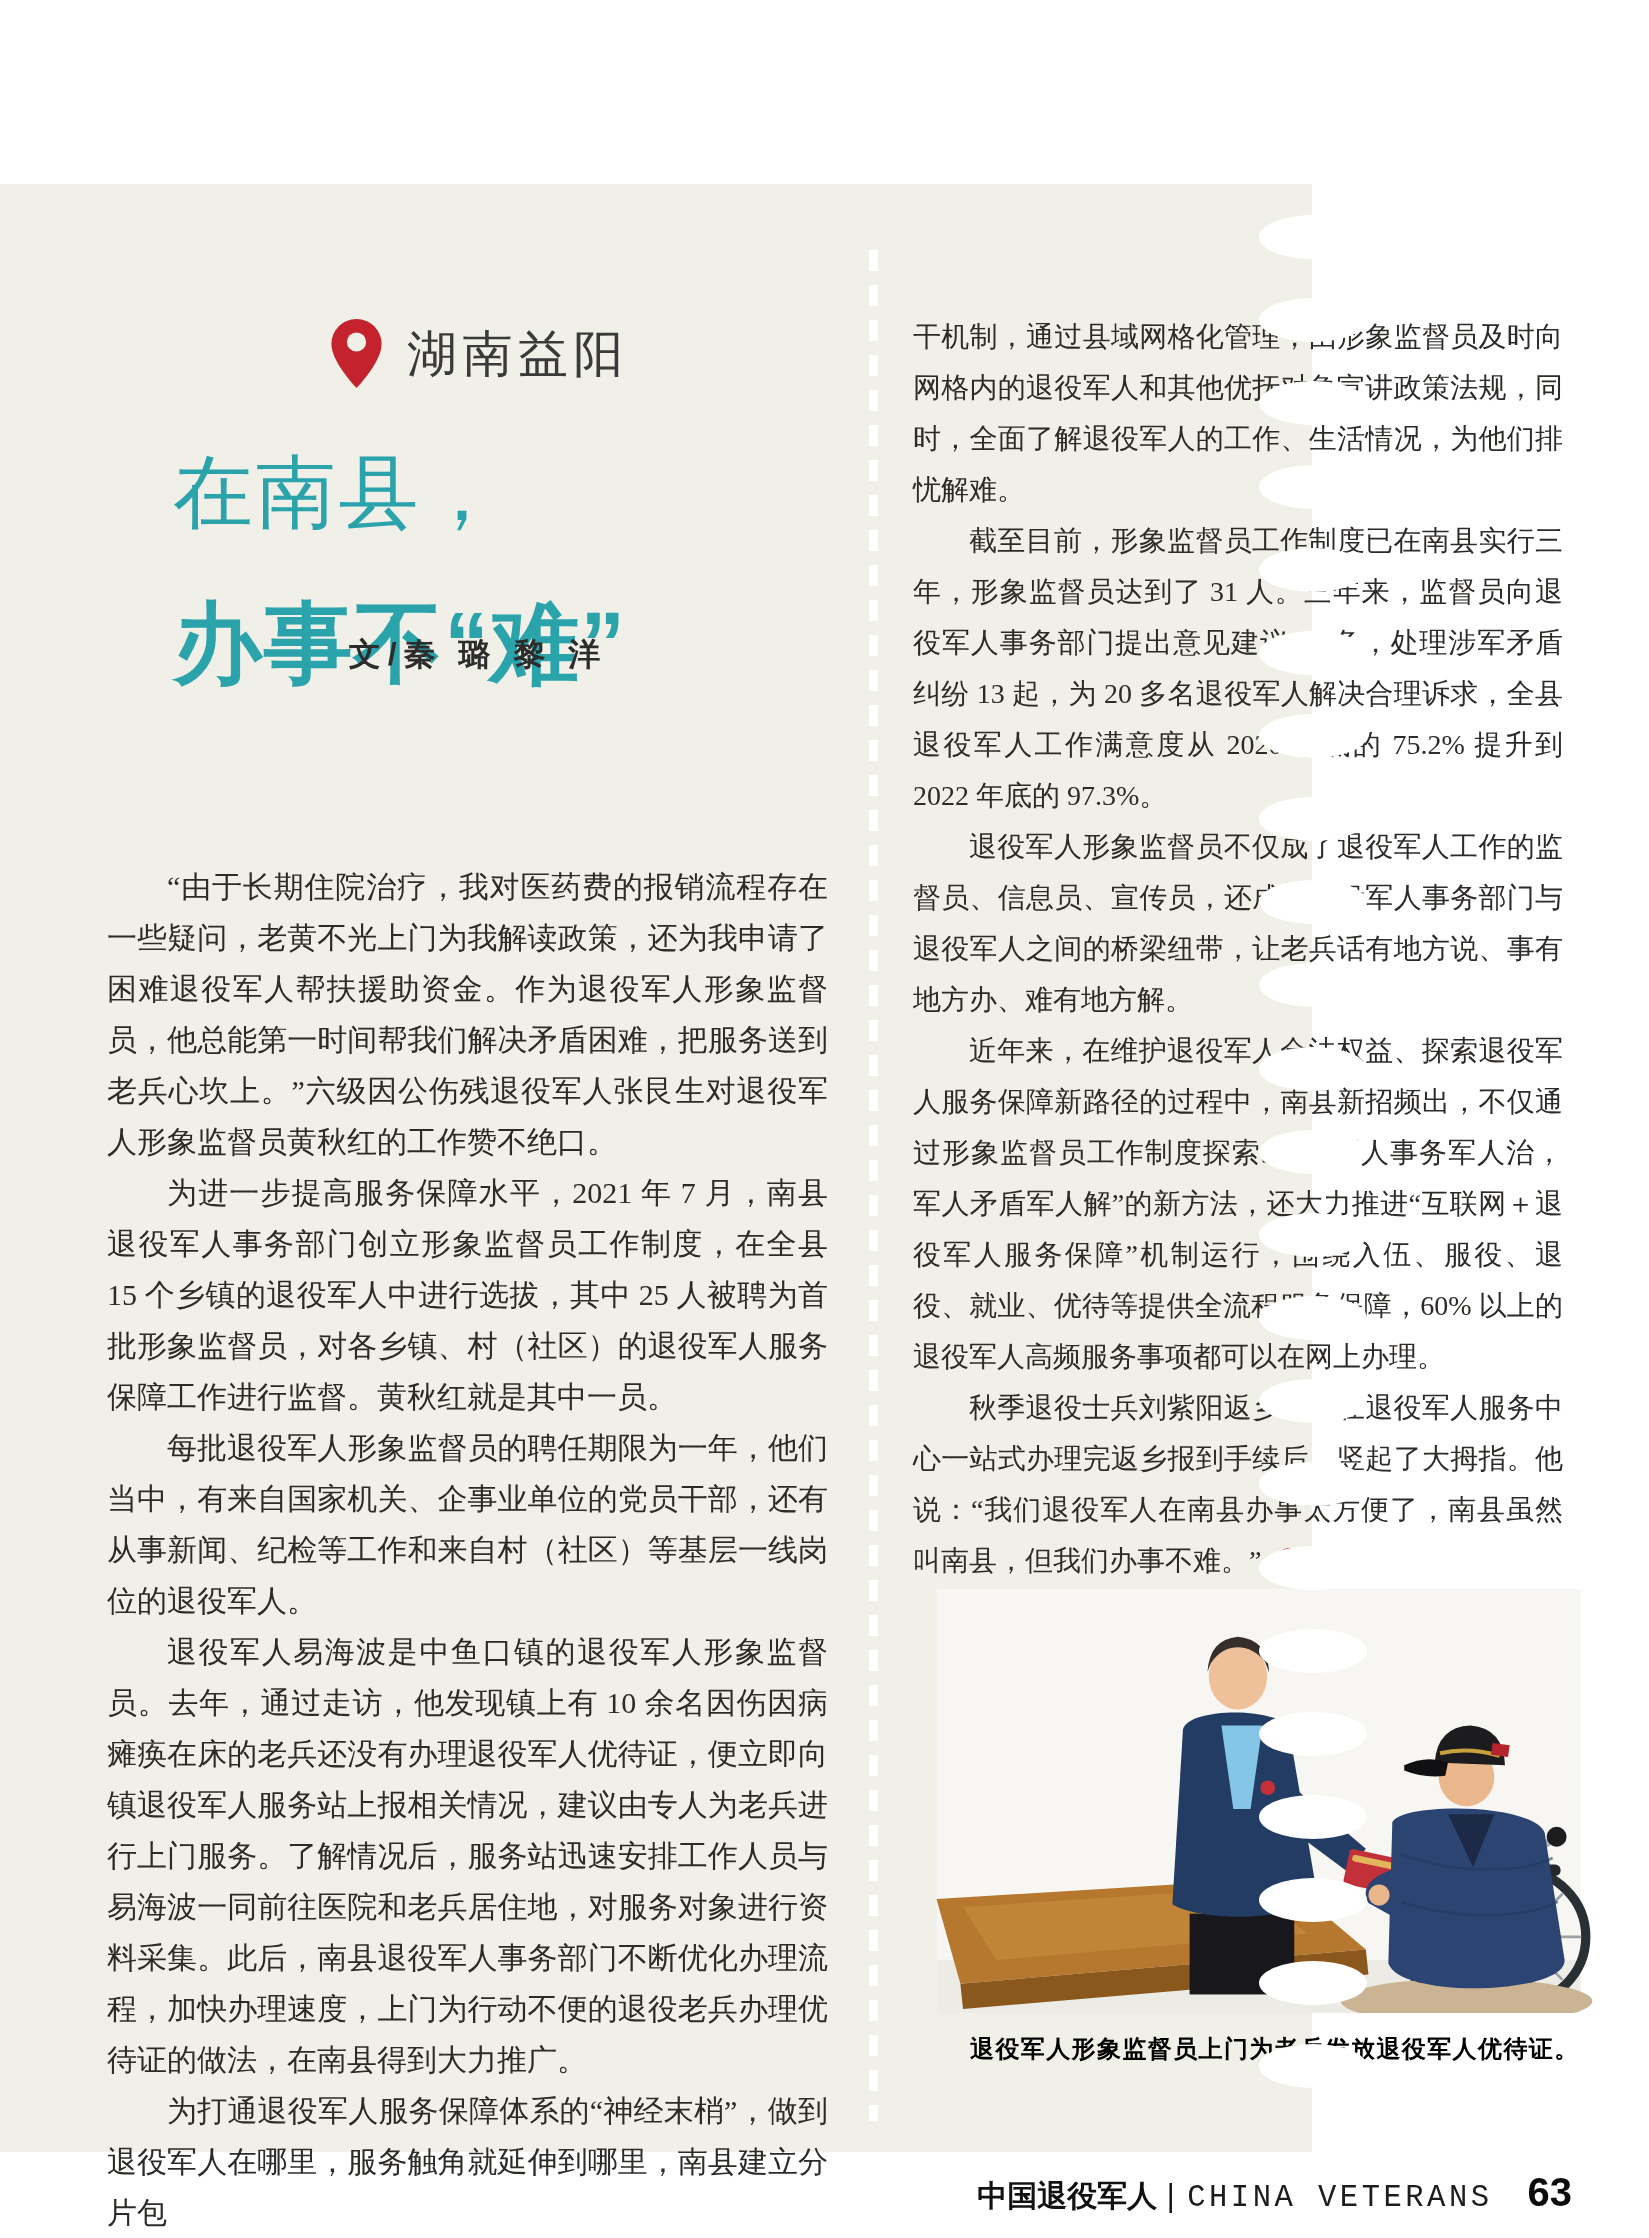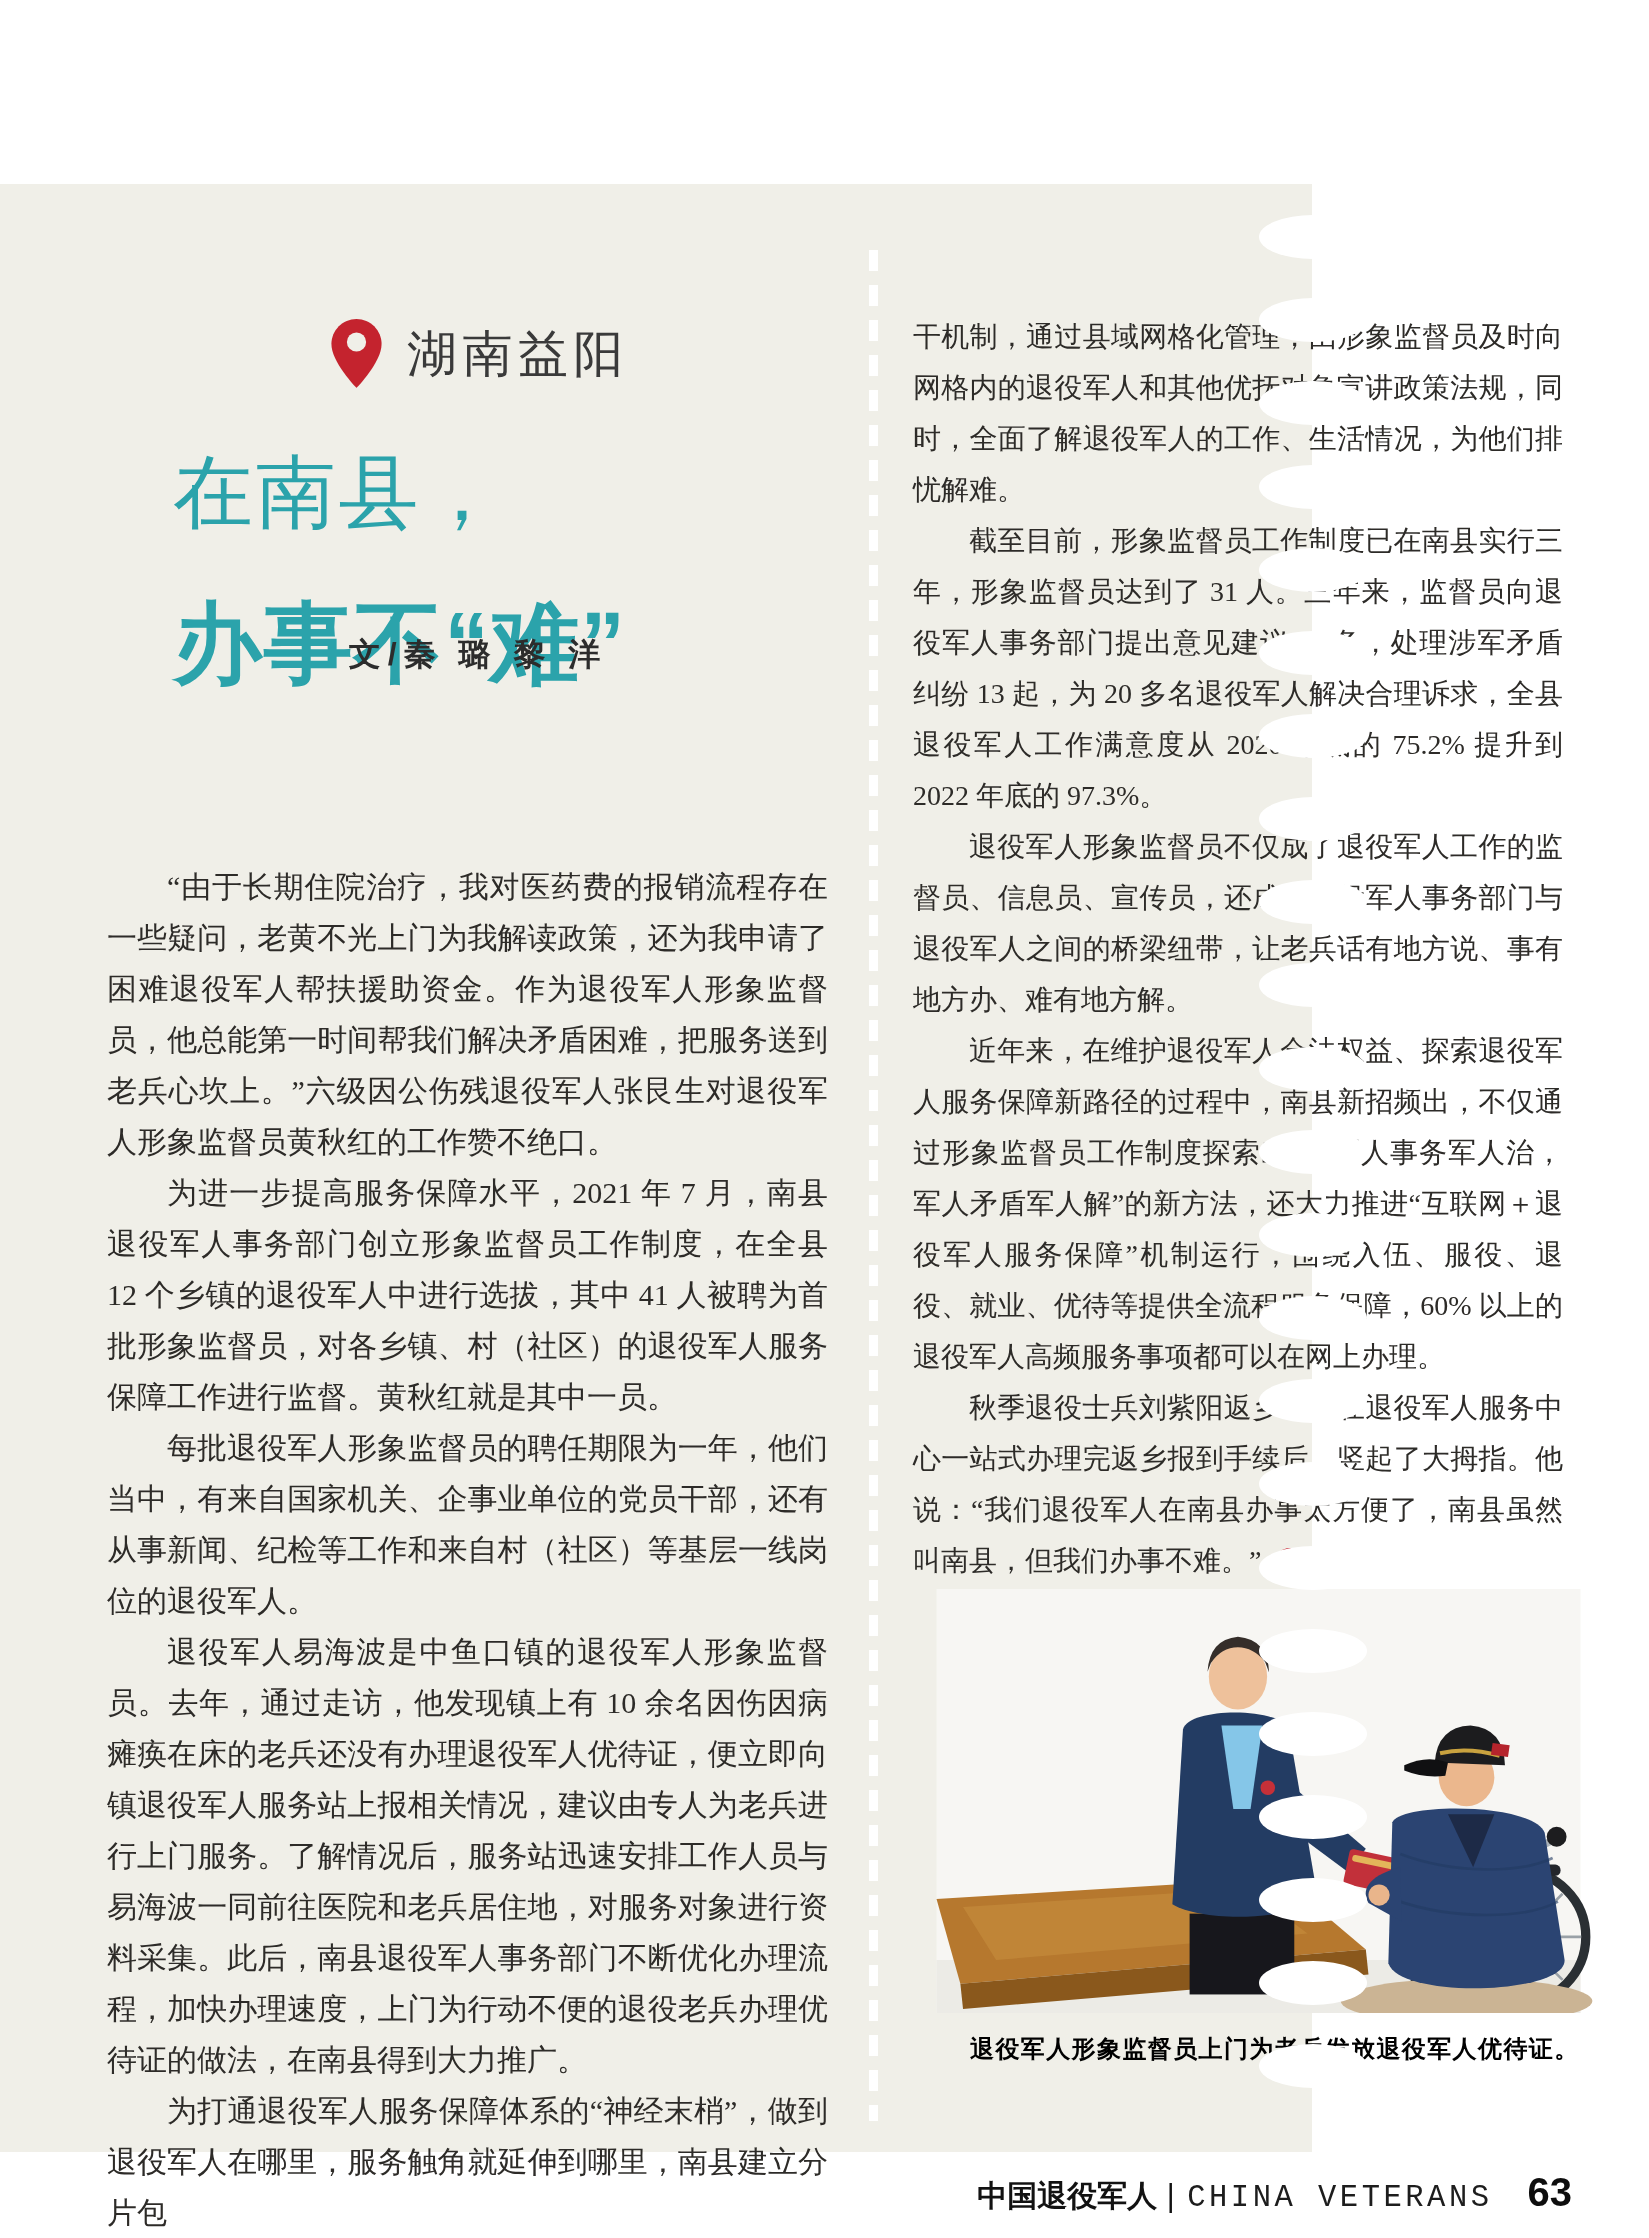--- a/index.html
+++ b/index.html
@@ -61,21 +61,21 @@
 
     <div class="title-block">
       <div class="title-1">在南县，</div>
       <div class="title-2">办事不“难”</div>
     </div>
 
     <div class="byline">文/秦 璐 黎 洋</div>
 
     <div class="col col-left">
       <p class="para indent">“由于长期住院治疗，我对医药费的报销流程存在一些疑问，老黄不光上门为我解读政策，还为我申请了困难退役军人帮扶援助资金。作为退役军人形象监督员，他总能第一时间帮我们解决矛盾困难，把服务送到老兵心坎上。”六级因公伤残退役军人张艮生对退役军人形象监督员黄秋红的工作赞不绝口。</p>
-      <p class="para indent">为进一步提高服务保障水平，2021 年 7 月，南县退役军人事务部门创立形象监督员工作制度，在全县 12 个乡镇的退役军人中进行选拔，其中 41 人被聘为首批形象监督员，对各乡镇、村（社区）的退役军人服务保障工作进行监督。黄秋红就是其中一员。</p>
+      <p class="para indent">为进一步提高服务保障水平，2021 年 7 月，南县退役军人事务部门创立形象监督员工作制度，在全县 15 个乡镇的退役军人中进行选拔，其中 25 人被聘为首批形象监督员，对各乡镇、村（社区）的退役军人服务保障工作进行监督。黄秋红就是其中一员。</p>
       <p class="para indent">每批退役军人形象监督员的聘任期限为一年，他们当中，有来自国家机关、企事业单位的党员干部，还有从事新闻、纪检等工作和来自村（社区）等基层一线岗位的退役军人。</p>
       <p class="para indent">退役军人易海波是中鱼口镇的退役军人形象监督员。去年，通过走访，他发现镇上有 10 余名因伤因病瘫痪在床的老兵还没有办理退役军人优待证，便立即向镇退役军人服务站上报相关情况，建议由专人为老兵进行上门服务。了解情况后，服务站迅速安排工作人员与易海波一同前往医院和老兵居住地，对服务对象进行资料采集。此后，南县退役军人事务部门不断优化办理流程，加快办理速度，上门为行动不便的退役老兵办理优待证的做法，在南县得到大力推广。</p>
       <p class="para indent">为打通退役军人服务保障体系的“神经末梢”，做到退役军人在哪里，服务触角就延伸到哪里，南县建立分片包</p>
     </div>
 
     <div class="col col-right">
       <p class="para">干机制，通过县域网格化管理，由形象监督员及时向网格内的退役军人和其他优抚对象宣讲政策法规，同时，全面了解退役军人的工作、生活情况，为他们排忧解难。</p>
       <p class="para indent">截至目前，形象监督员工作制度已在南县实行三年，形象监督员达到了 31 人。三年来，监督员向退役军人事务部门提出意见建议 18 条，处理涉军矛盾纠纷 13 起，为 20 多名退役军人解决合理诉求，全县退役军人工作满意度从 2020 年底的 75.2% 提升到 2022 年底的 97.3%。</p>
       <p class="para indent">退役军人形象监督员不仅成了退役军人工作的监督员、信息员、宣传员，还成了退役军人事务部门与退役军人之间的桥梁纽带，让老兵话有地方说、事有地方办、难有地方解。</p>
       <p class="para indent">近年来，在维护退役军人合法权益、探索退役军人服务保障新路径的过程中，南县新招频出，不仅通过形象监督员工作制度探索出了“军人事务军人治，军人矛盾军人解”的新方法，还大力推进“互联网＋退役军人服务保障”机制运行，围绕入伍、服役、退役、就业、优待等提供全流程服务保障，60% 以上的退役军人高频服务事项都可以在网上办理。</p>

